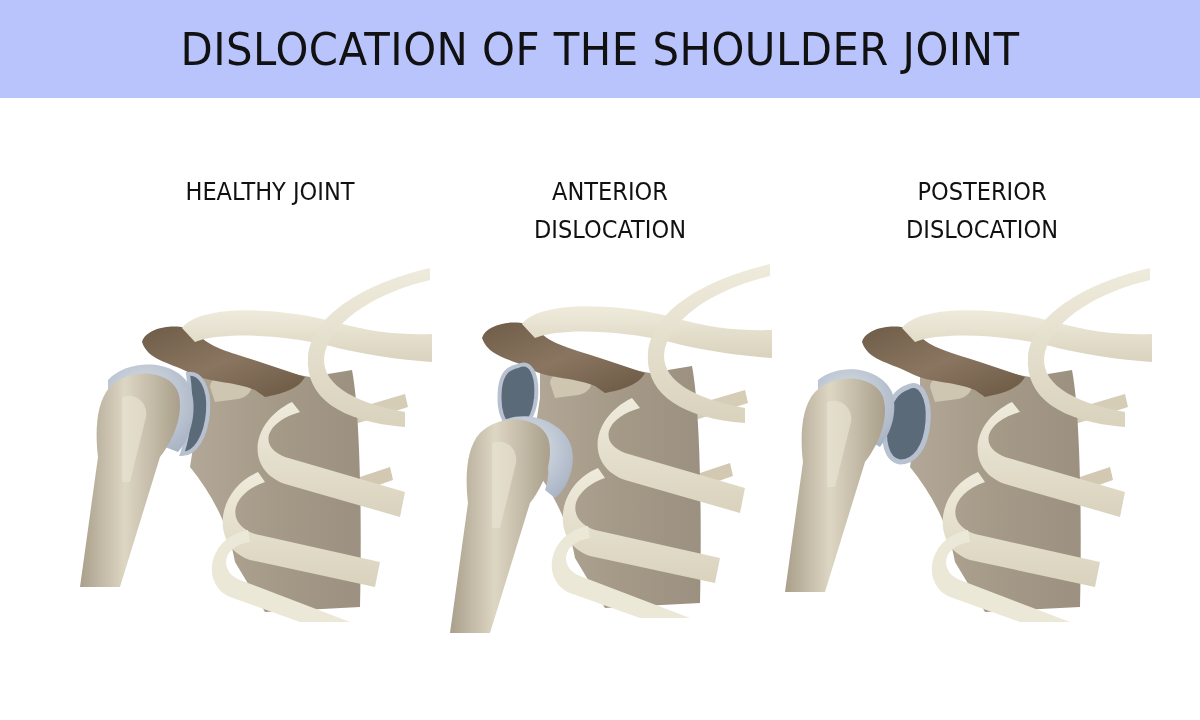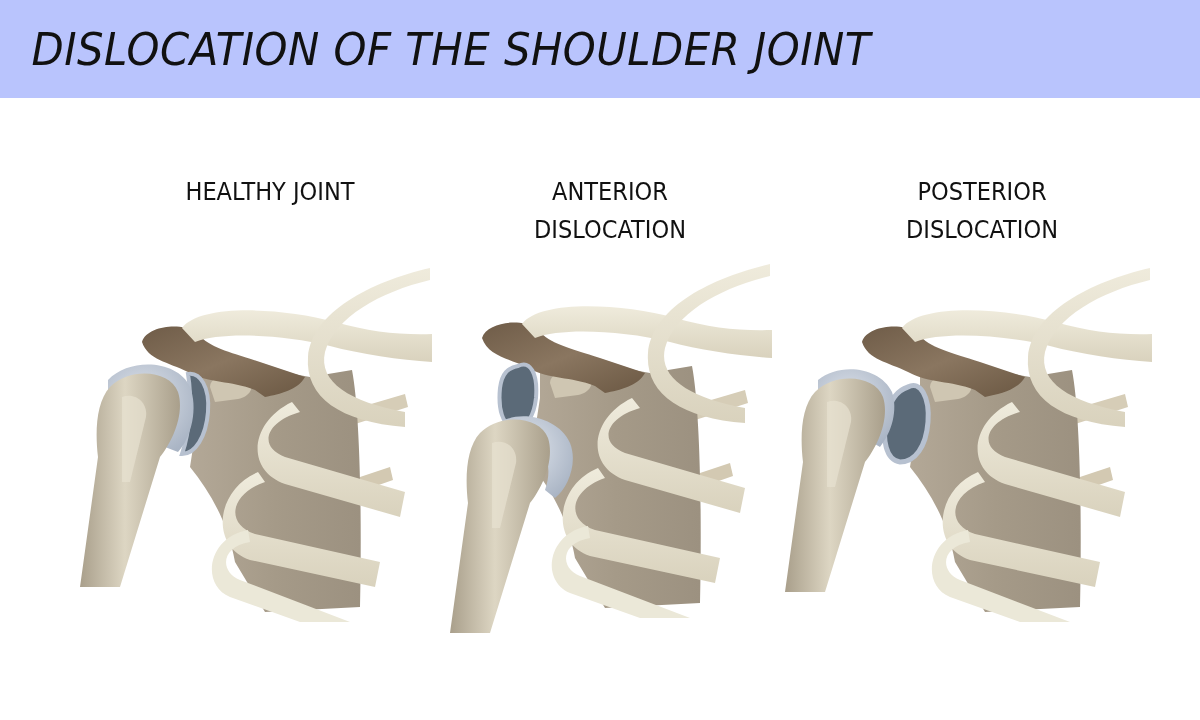--- a/index.html
+++ b/index.html
@@ -1,21 +1,21 @@
 <!DOCTYPE html>
 <html><head>
 <meta charset="utf-8">
 <style>
   * { margin:0; padding:0; box-sizing:border-box; }
   html, body { width:1200px; height:720px; background:#ffffff; overflow:hidden; }
   body { position:relative; font-family:"DejaVu Sans", sans-serif; }
   .banner {
     position:absolute; left:0; top:0; width:1200px; height:98px;
     background:#b9c4fd;
-    display:flex; align-items:center; justify-content:flex-start;font-style:italic;
+    display:flex; align-items:center; justify-content:center;
   }
   .banner h1 {
     font-family:"DejaVu Sans", sans-serif;
     font-weight:normal; font-size:45px; letter-spacing:0.5px; color:#111;
     transform:scaleX(0.93);
   }
   .label {
     position:absolute; text-align:center; color:#111;
     font-family:"DejaVu Sans", sans-serif; font-size:25px; line-height:38px;
     transform:scaleX(0.9);

